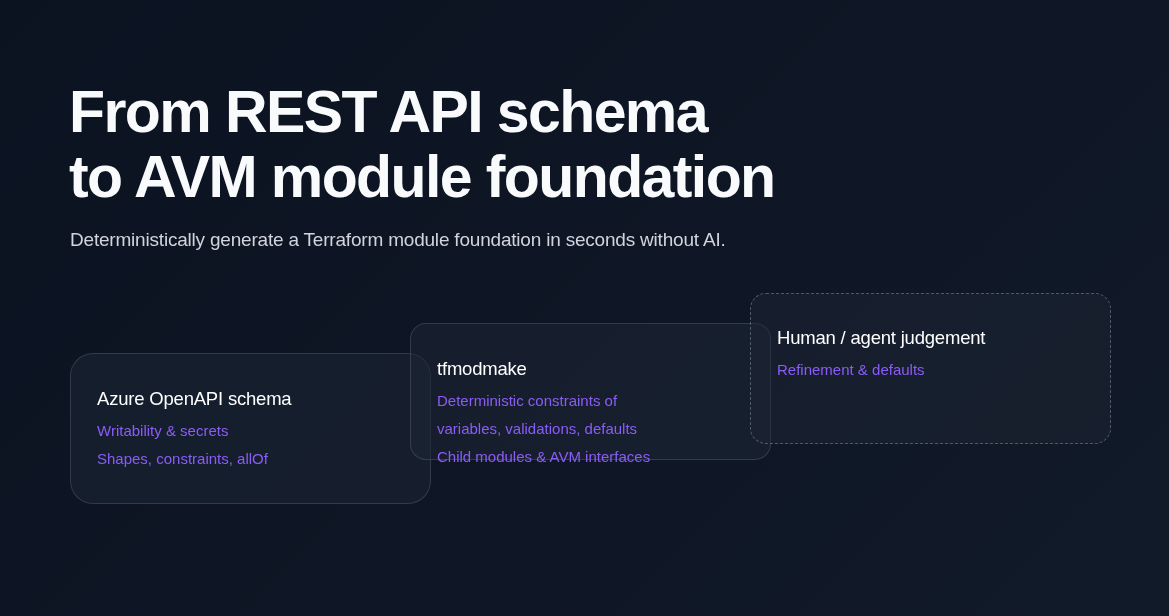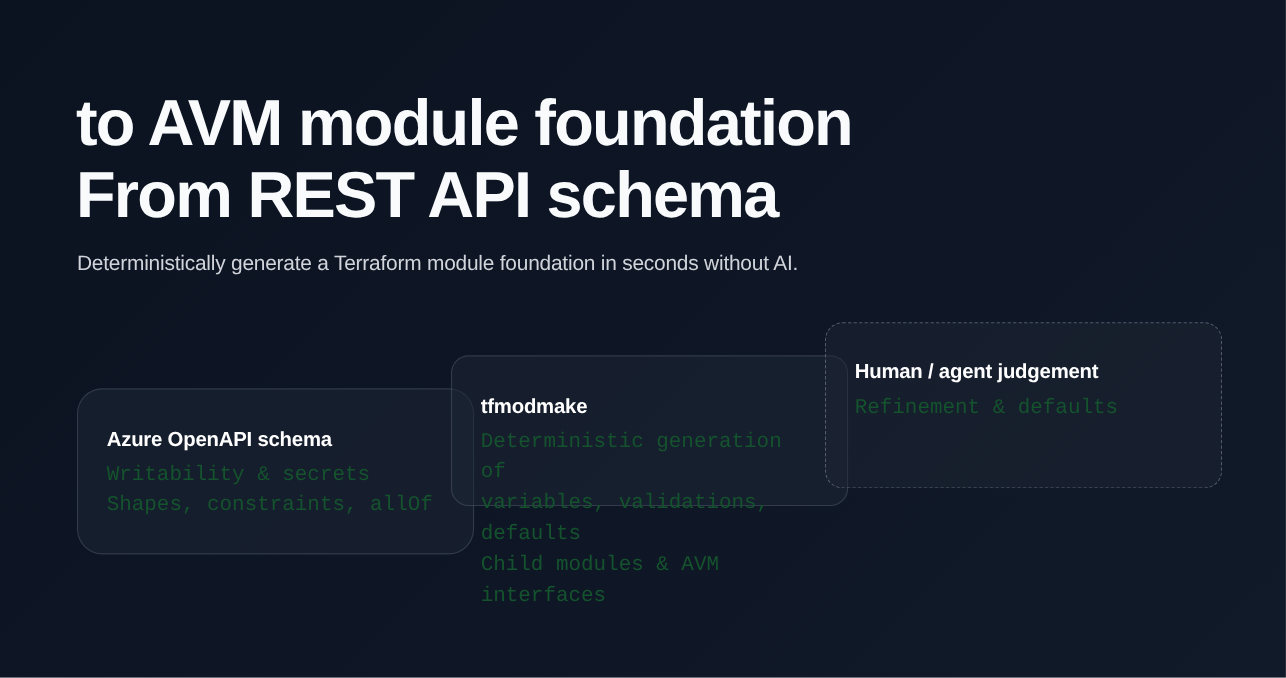--- a/index.html
+++ b/index.html
@@ -26,45 +26,45 @@
     background: rgba(30, 38, 52, 0.55);
     border: 1.5px solid rgba(148, 163, 184, 0.22);
     padding: 0 26px;
   }
   .card.c1 { left: 70px; top: 353px; height: 151px; padding-top: 33px; border-radius: 23px; }
   .card.c2 { left: 410px; top: 323px; height: 137px; padding-top: 33px; }
   .card.c3 { left: 750px; top: 293px; height: 151px; padding-top: 32px;
              border: 1.5px dashed rgba(148, 163, 184, 0.45);
              background: rgba(30, 38, 52, 0.5); }
   .card-title {
-    font-size: 18.5px; font-weight: 700; color: #ffffff;
+    font-size: 18.5px; font-weight: 400; color: #ffffff;
     line-height: 24px; margin: 0 0 6px 0; letter-spacing: -0.2px;
   }
   .card-line {
-    font-size: 19px; line-height: 28px; color: #14532d; margin: 0; font-family: Liberation Mono, monospace;
+    font-size: 15px; line-height: 28px; color: #8b5cf6; margin: 0;
   }
 </style>
 </head>
 <body>
 
 <h1 class="title">
+  <span>From REST API schema</span>
   <span>to AVM module foundation</span>
-  <span>From REST API schema</span>
 </h1>
 <p class="subtitle">Deterministically generate a Terraform module foundation in seconds without AI.</p>
 
 <div class="card c1">
   <div class="card-title">Azure OpenAPI schema</div>
   <p class="card-line">Writability &amp; secrets</p>
   <p class="card-line">Shapes, constraints, allOf</p>
 </div>
 
 <div class="card c2">
   <div class="card-title">tfmodmake</div>
-  <p class="card-line">Deterministic generation of</p>
+  <p class="card-line">Deterministic constraints of</p>
   <p class="card-line">variables, validations, defaults</p>
   <p class="card-line">Child modules &amp; AVM interfaces</p>
 </div>
 
 <div class="card c3">
   <div class="card-title">Human / agent judgement</div>
   <p class="card-line">Refinement &amp; defaults</p>
 </div>
 
 </body></html>

